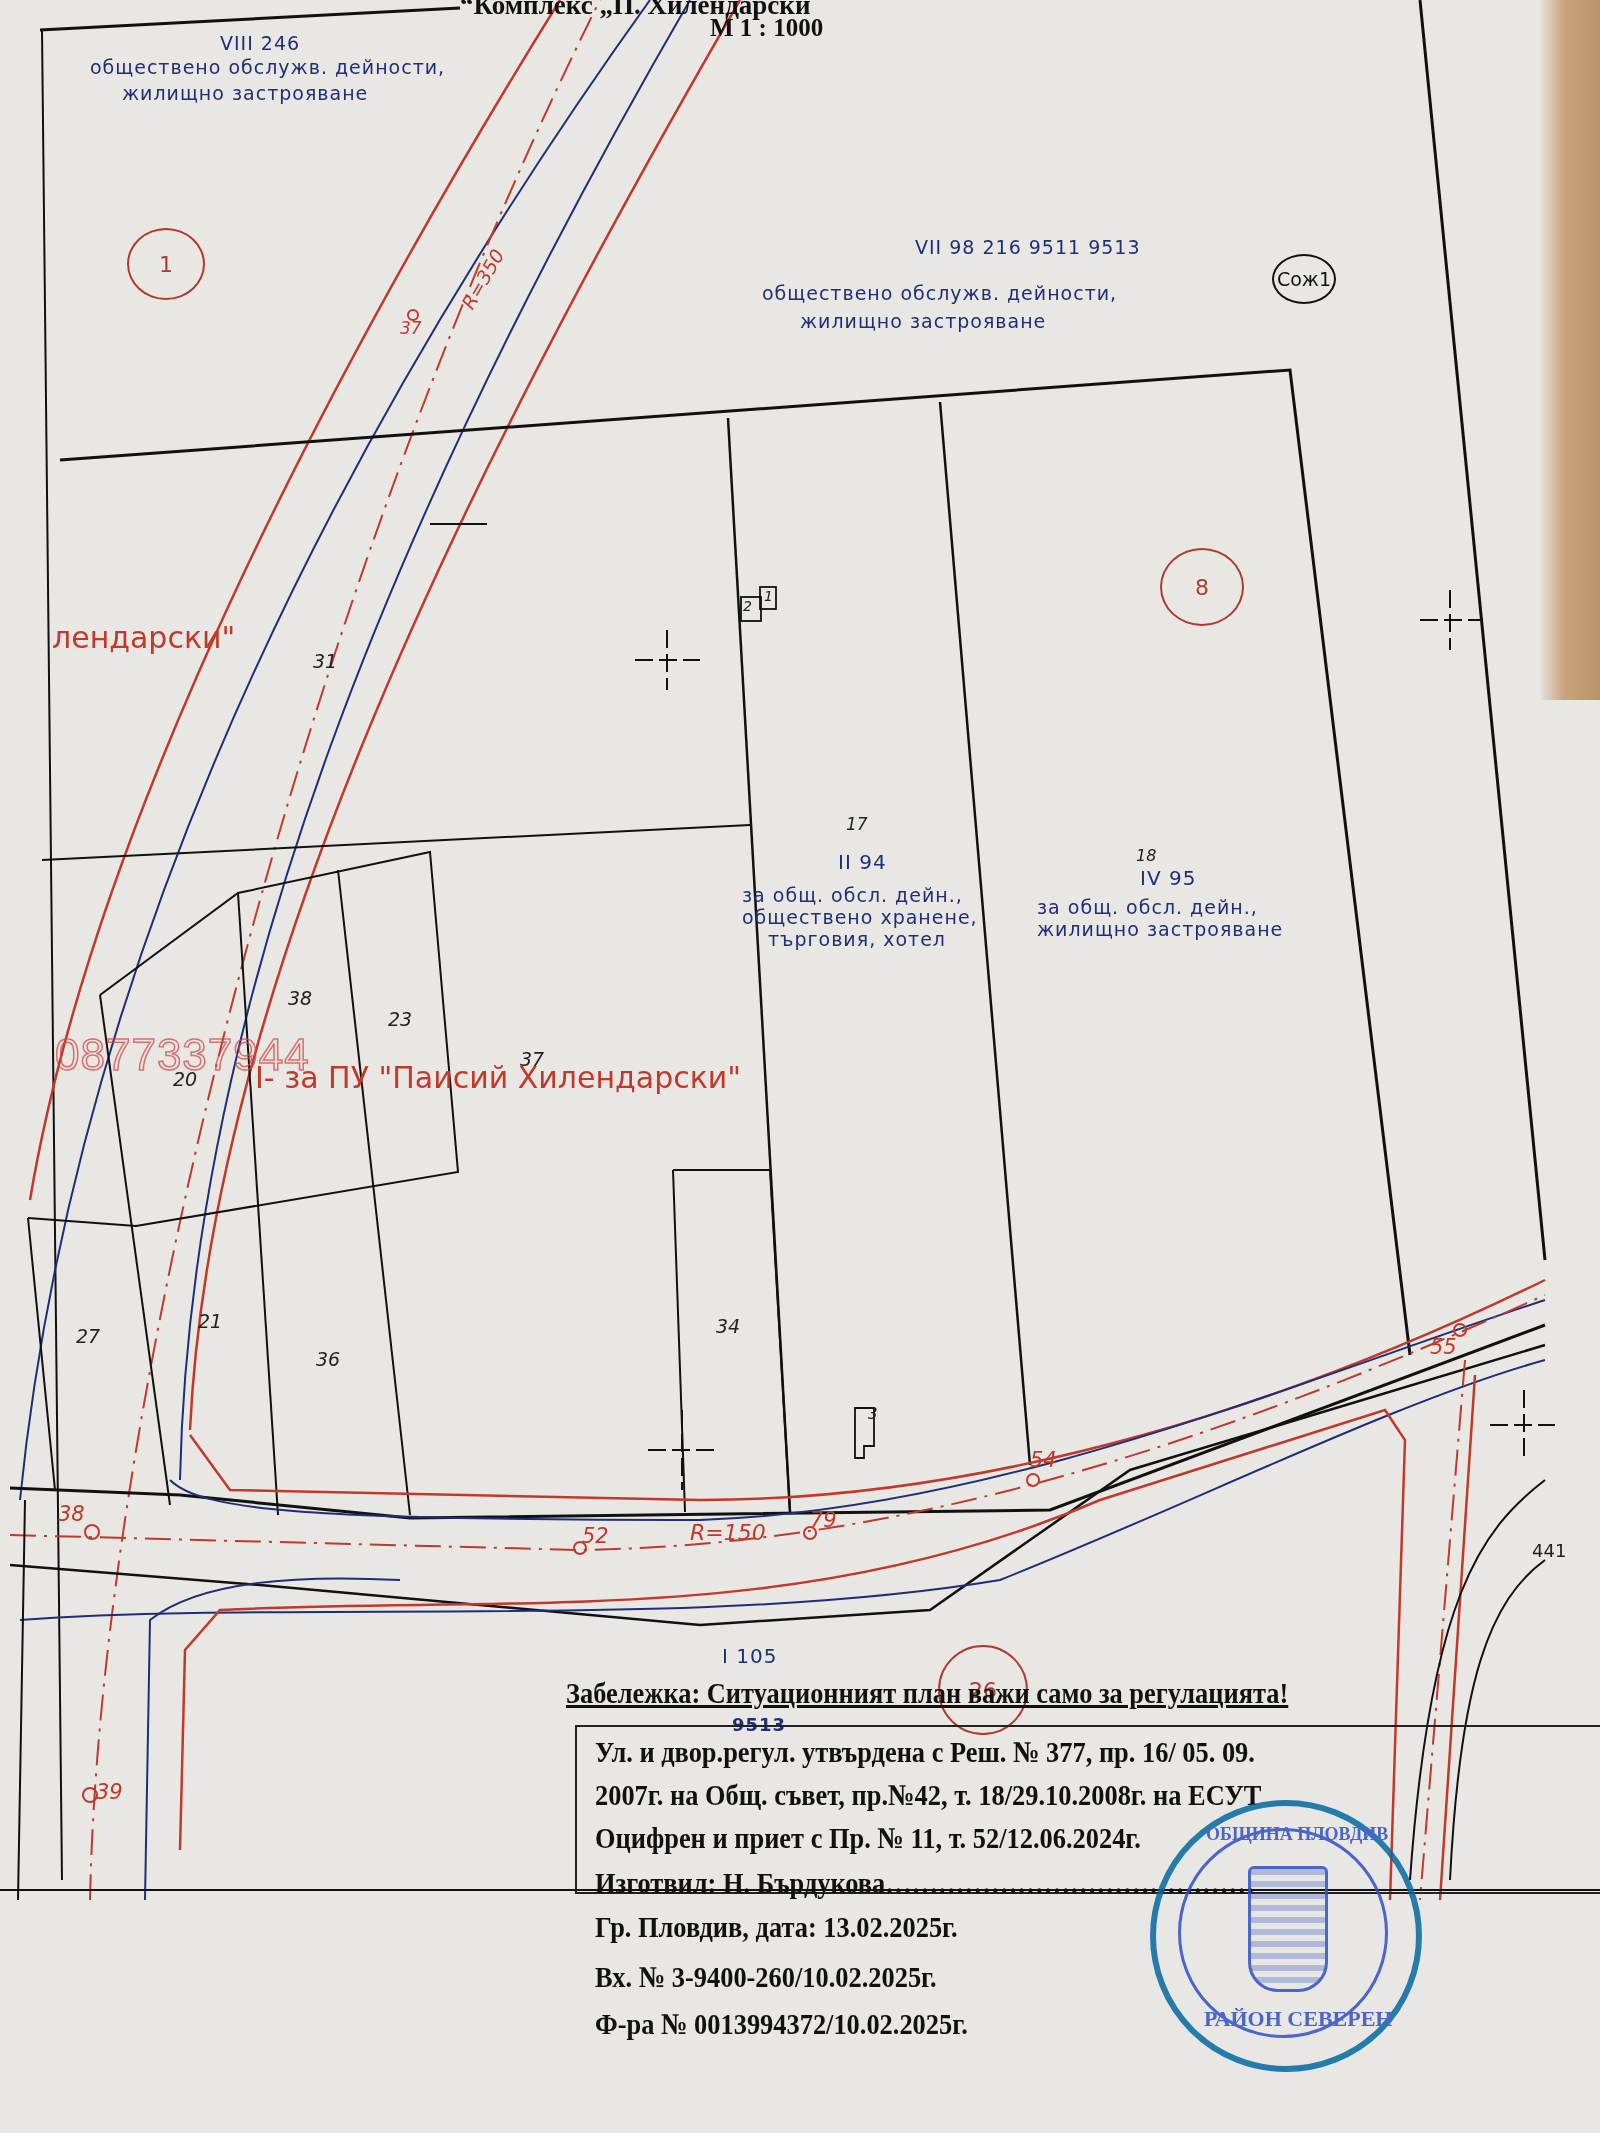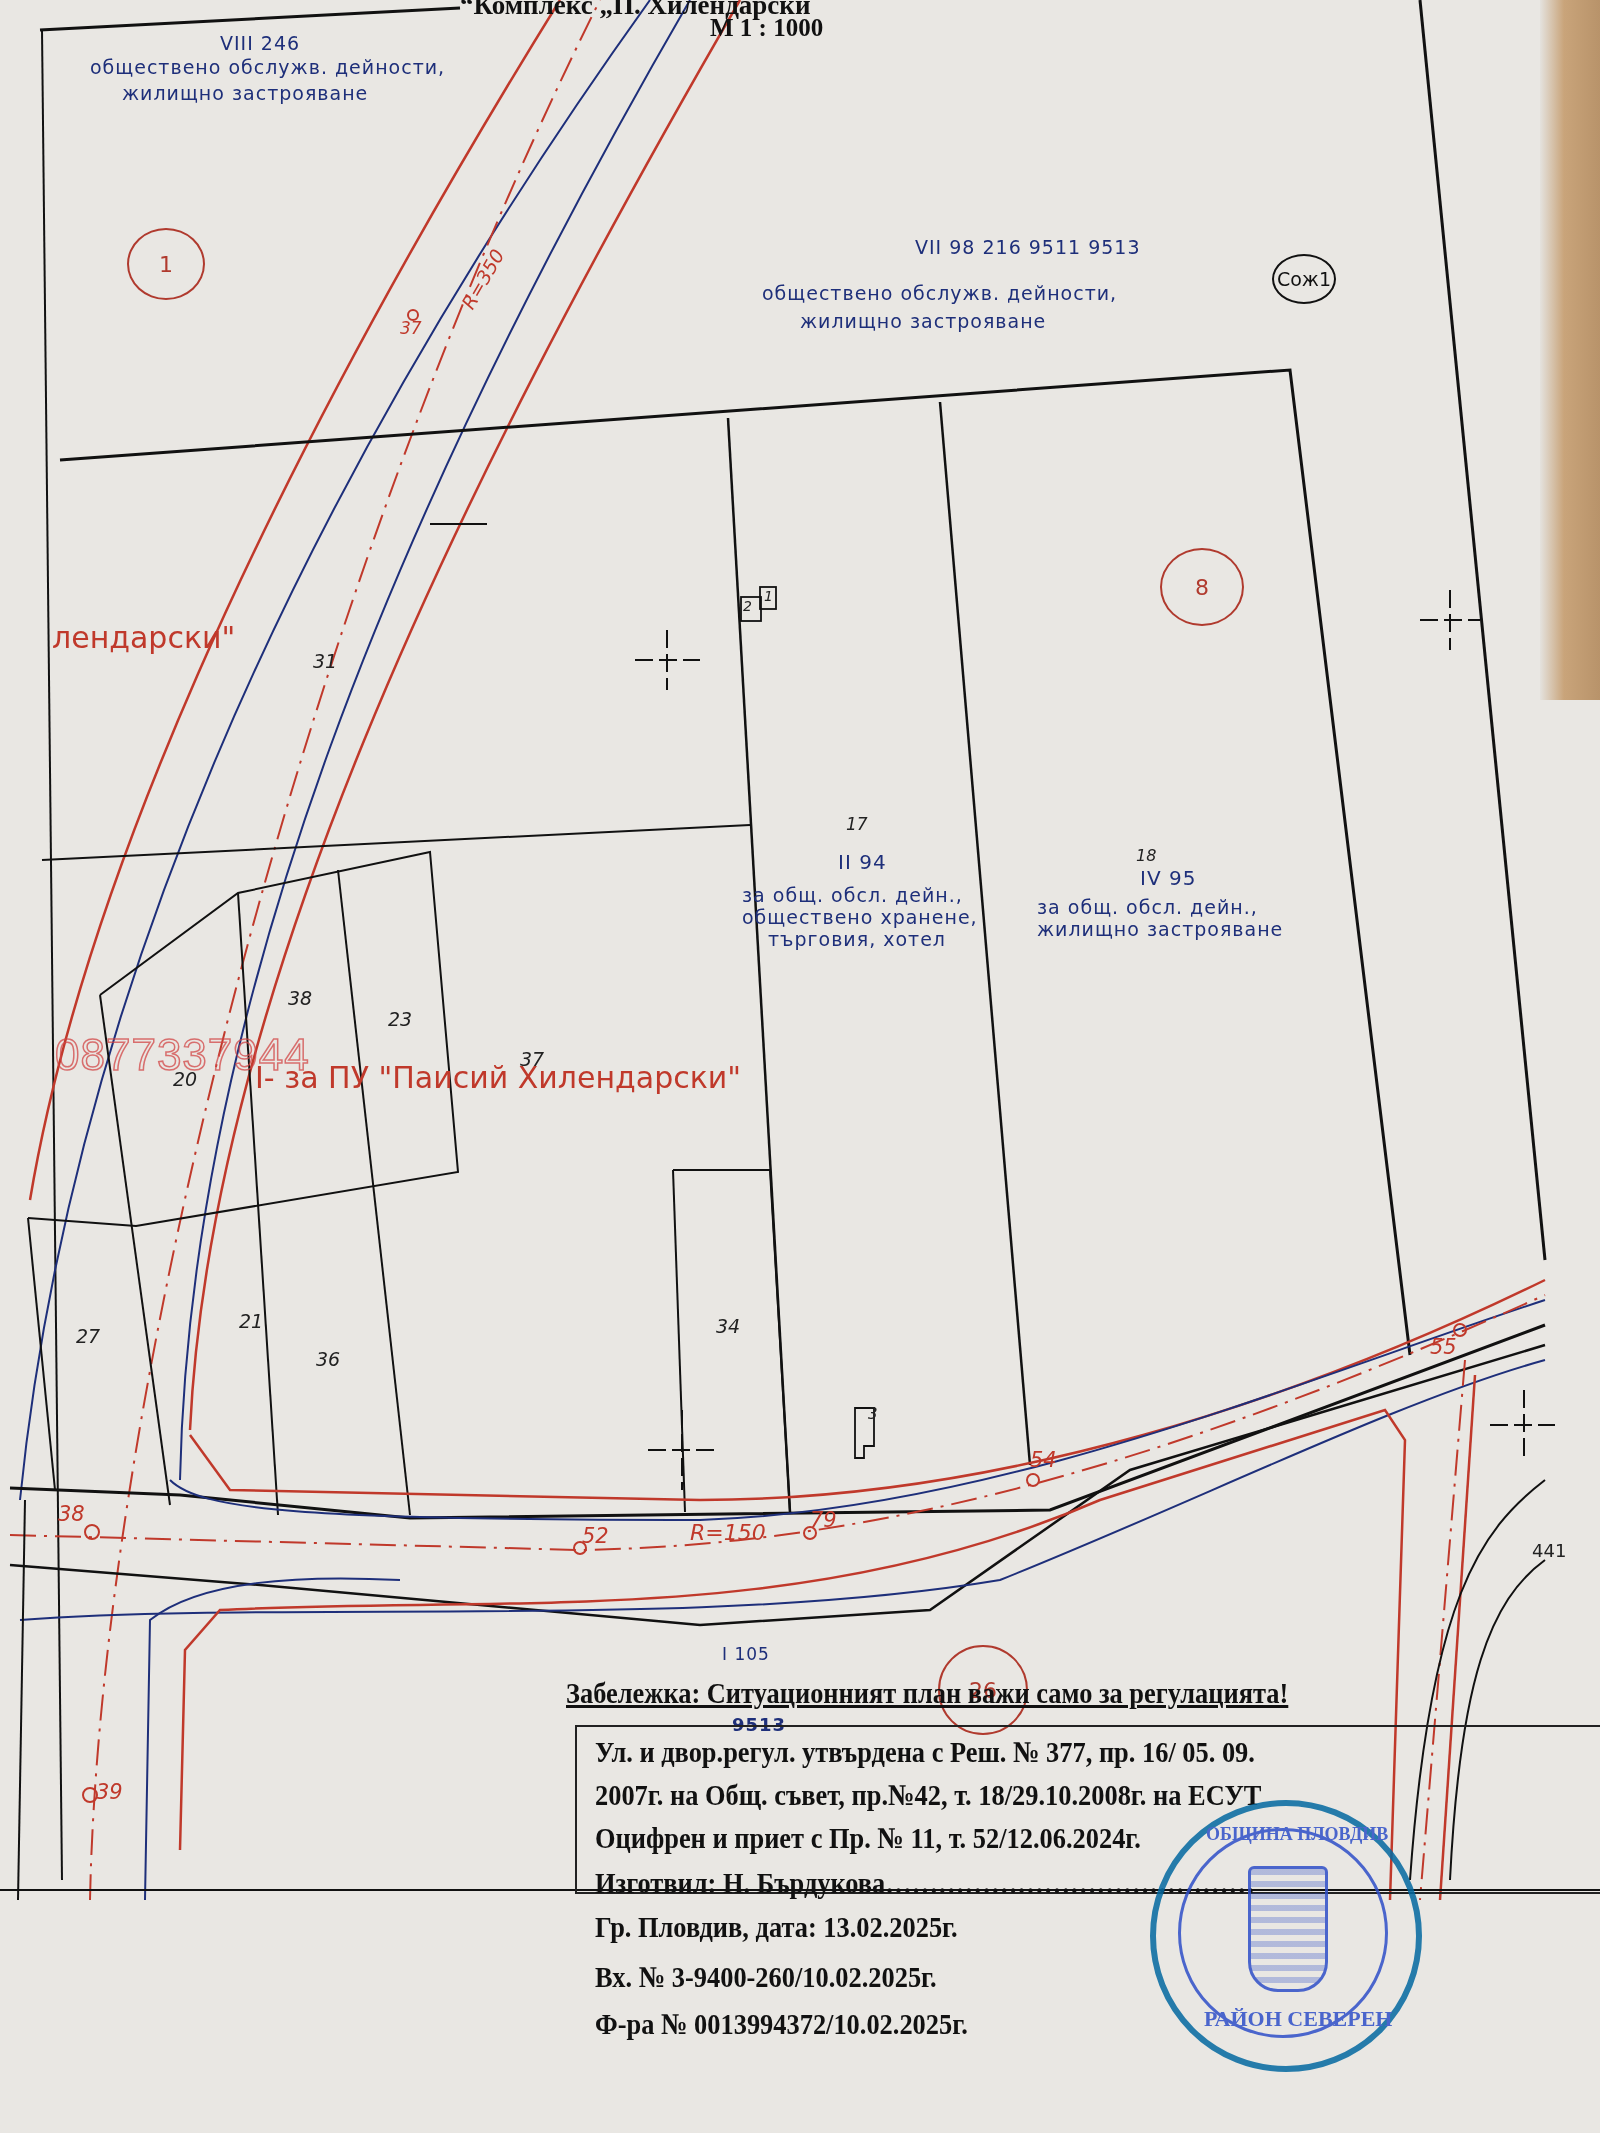--- a/index.html
+++ b/index.html
@@ -128,21 +128,21 @@
 
 <div class="lbl street" style="left:255px;top:1060px;">I- за ПУ "Паисий Хилендарски"</div>
 <div class="watermark" style="left:55px;top:1030px;">0877337944</div>
 
 <div class="lbl blk-i" style="left:313px;top:650px;">31</div>
 <div class="lbl blk-i" style="left:288px;top:987px;">38</div>
 <div class="lbl blk-i" style="left:388px;top:1008px;">23</div>
 <div class="lbl blk-i" style="left:520px;top:1048px;">37</div>
 <div class="lbl blk-i" style="left:173px;top:1068px;">20</div>
 <div class="lbl blk-i" style="left:76px;top:1325px;">27</div>
-<div class="lbl blk-i" style="left:198px;top:1310px;padding-left:41px;">21</div>
+<div class="lbl blk-i" style="left:198px;top:1310px;">21</div>
 <div class="lbl blk-i" style="left:316px;top:1348px;">36</div>
 <div class="lbl blk-i" style="left:716px;top:1315px;">34</div>
 <div class="lbl blk-i" style="left:868px;top:1405px;font-size:15px;">3</div>
 <div class="lbl blk-i" style="left:743px;top:598px;font-size:14px;">2</div>
 <div class="lbl blk-i" style="left:764px;top:588px;font-size:14px;">1</div>
 <div class="lbl blk-i" style="left:1532px;top:1540px;font-size:18px;font-style:normal;">441</div>
 
 <div class="lbl red-i" style="left:400px;top:318px;font-size:17px;">37</div>
 <div class="lbl red-i" style="left:58px;top:1502px;font-size:21px;">38</div>
 <div class="lbl red-i" style="left:96px;top:1780px;font-size:21px;">39</div>
@@ -155,21 +155,21 @@
 <div class="lbl blue" style="left:838px;top:850px;font-size:20px;">II 94</div>
 <div class="lbl blue" style="left:742px;top:884px;">за общ. обсл. дейн.,</div>
 <div class="lbl blue" style="left:742px;top:906px;">обществено хранене,</div>
 <div class="lbl blue" style="left:768px;top:928px;">търговия, хотел</div>
 
 <div class="lbl blk-i" style="left:1136px;top:846px;font-size:16px;">18</div>
 <div class="lbl blue" style="left:1140px;top:866px;font-size:20px;">IV 95</div>
 <div class="lbl blue" style="left:1037px;top:896px;">за общ. обсл. дейн.,</div>
 <div class="lbl blue" style="left:1037px;top:918px;">жилищно застрояване</div>
 
-<div class="lbl blue" style="left:722px;top:1644px;font-size:17px;">I 105</div>
+<div class="lbl blue" style="left:722px;top:1644px;font-size:20px;">I 105</div>
 <div class="lbl blue" style="left:732px;top:1714px;font-size:18px;font-weight:bold;">9513</div>
 
 <div class="note-box"></div>
 <div class="lbl serif" style="left:566px;top:1676px;text-decoration:underline;">Забележка: Ситуационният план важи само за регулацията!</div>
 <div class="lbl serif" style="left:595px;top:1735px;">Ул. и двор.регул. утвърдена с Реш. № 377, пр. 16/ 05. 09.</div>
 <div class="lbl serif" style="left:595px;top:1778px;">2007г. на Общ. съвет, пр.№42, т. 18/29.10.2008г. на ЕСУТ</div>
 <div class="lbl serif" style="left:595px;top:1821px;">Оцифрен и приет с Пр. № 11, т. 52/12.06.2024г.</div>
 <div class="lbl serif" style="left:595px;top:1866px;">Изготвил:  Н. Бърдукова……………………………………</div>
 <div class="lbl serif" style="left:595px;top:1910px;">Гр. Пловдив, дата: 13.02.2025г.</div>
 <div class="lbl serif" style="left:595px;top:1960px;">Вх. № 3-9400-260/10.02.2025г.</div>

